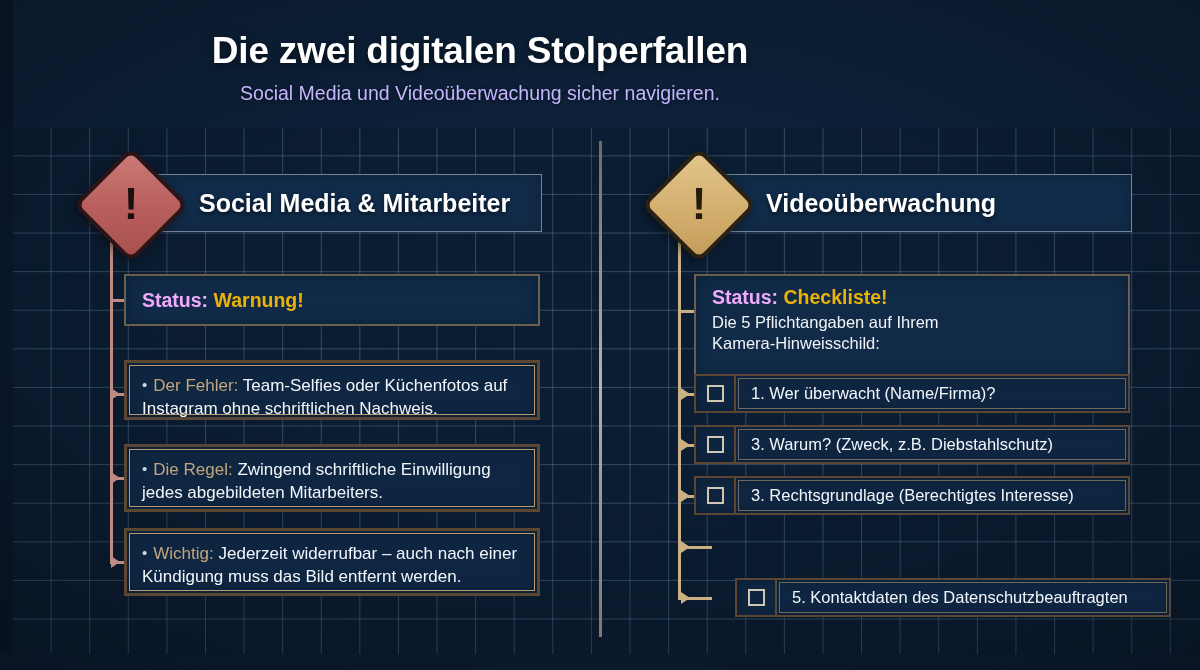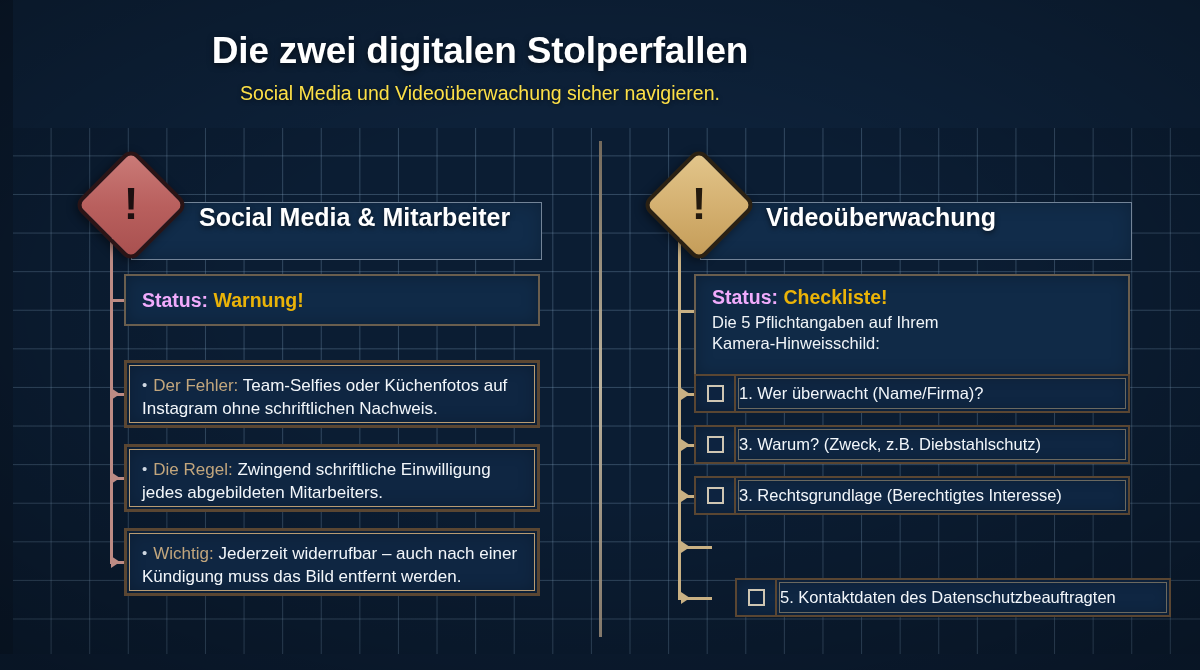--- a/index.html
+++ b/index.html
@@ -74,21 +74,21 @@
     font-size: 37px;
     font-weight: bold;
     color: #ffffff;
     letter-spacing: -0.2px;
     text-shadow: 0 2px 6px rgba(0,0,0,0.55);
     line-height: 1.15;
   }
   .subtitle {
     margin-top: 9px;
     font-size: 19.5px;
-    color: #fde047;
+    color: #c4b5fd;
     font-weight: 400;
     text-shadow: 0 1px 4px rgba(0,0,0,0.5);
   }
 
   
   .divider {
     position: absolute;
     left: 599px;
     top: 141px;
     width: 3px;
@@ -139,23 +139,23 @@
   .diamond.red  .bang { color: #1d0f10; }
   .diamond.gold .bang { color: #241a0e; }
 
   
   .headbar {
     position: absolute;
     height: 56px;
     background: #112c4a;
     border: 1px solid rgba(196,206,216,0.55);
     display: flex;
+    align-items: center;
     z-index: 7;
     box-shadow: inset 0 0 18px rgba(0,0,0,0.22);
-    margin-top: 28px;
   }
   .headbar .label {
     font-size: 25px;
     font-weight: bold;
     color: #ffffff;
     text-shadow: 0 2px 5px rgba(0,0,0,0.6);
     white-space: nowrap;
   }
   .headbar-left  { left: 131px; top: 174px; width: 409px; }
   .headbar-left  .label { margin-left: 67px; }
@@ -211,21 +211,21 @@
   .card-body .dot {
     color: #cfd8e2;
     margin-right: 6px;
     font-size: 15px;
     vertical-align: 1px;
   }
   .card-body .key {
     color: #c2a67d;
     font-weight: 400;
   }
-  .card-1 { left: 124px; top: 360px; width: 416px; height: 68px; }
+  .card-1 { left: 124px; top: 360px; width: 416px; height: 60px; }
   .card-2 { left: 124px; top: 444px; width: 416px; height: 68px; }
   .card-3 { left: 124px; top: 528px; width: 416px; height: 68px; }
 
   
   .checkrow {
     position: absolute;
     box-sizing: border-box;
     height: 39px;
     background: #0f2642;
     border: 2px solid #5a4632;
@@ -246,20 +246,21 @@
     width: 17px;
     height: 17px;
     border: 2px solid #cfc6b3;
     background: #0d2340;
     box-sizing: border-box;
   }
   .checktext {
     flex: 1;
     display: flex;
     align-items: center;
+    padding-left: 12px;
     font-size: 16.5px;
     color: #f2f6fa;
     white-space: nowrap;
     border: 1px solid rgba(186,164,125,0.55);
     margin: 2px;
     box-sizing: border-box;
   }
   .row-1 { left: 694px; top: 374px; width: 436px; }
   .row-2 { left: 694px; top: 425px; width: 436px; }
   .row-3 { left: 694px; top: 476px; width: 436px; }

